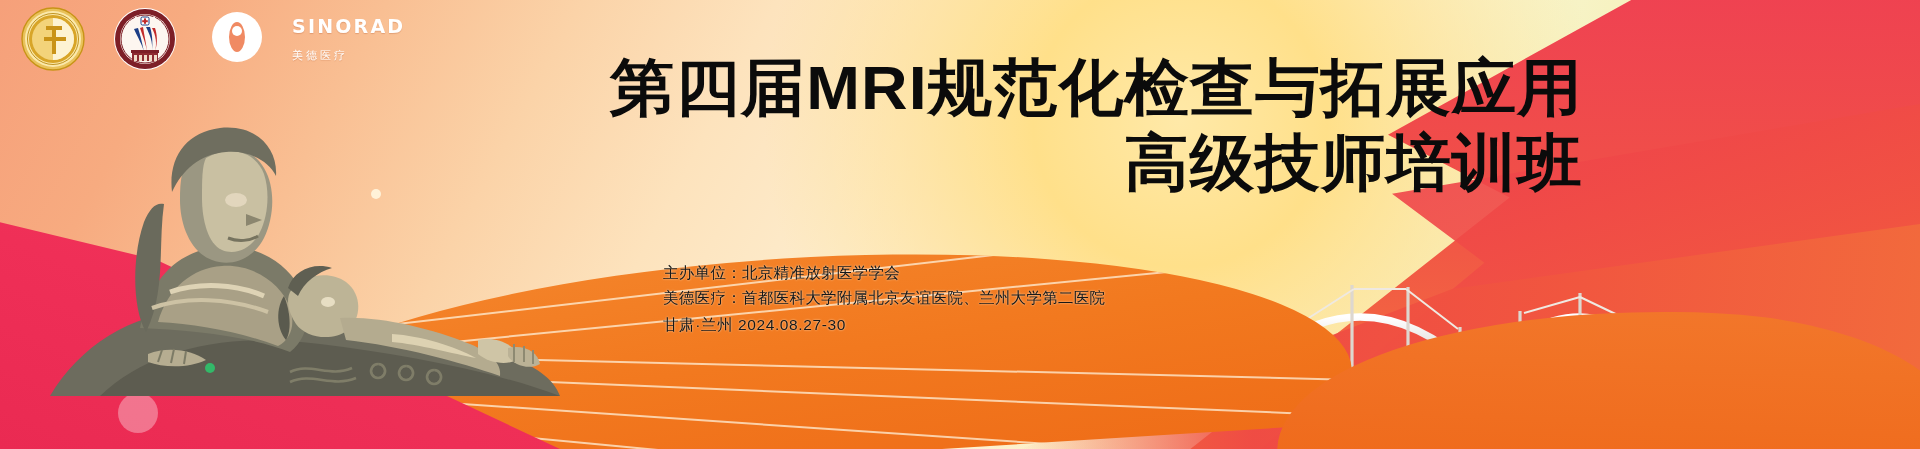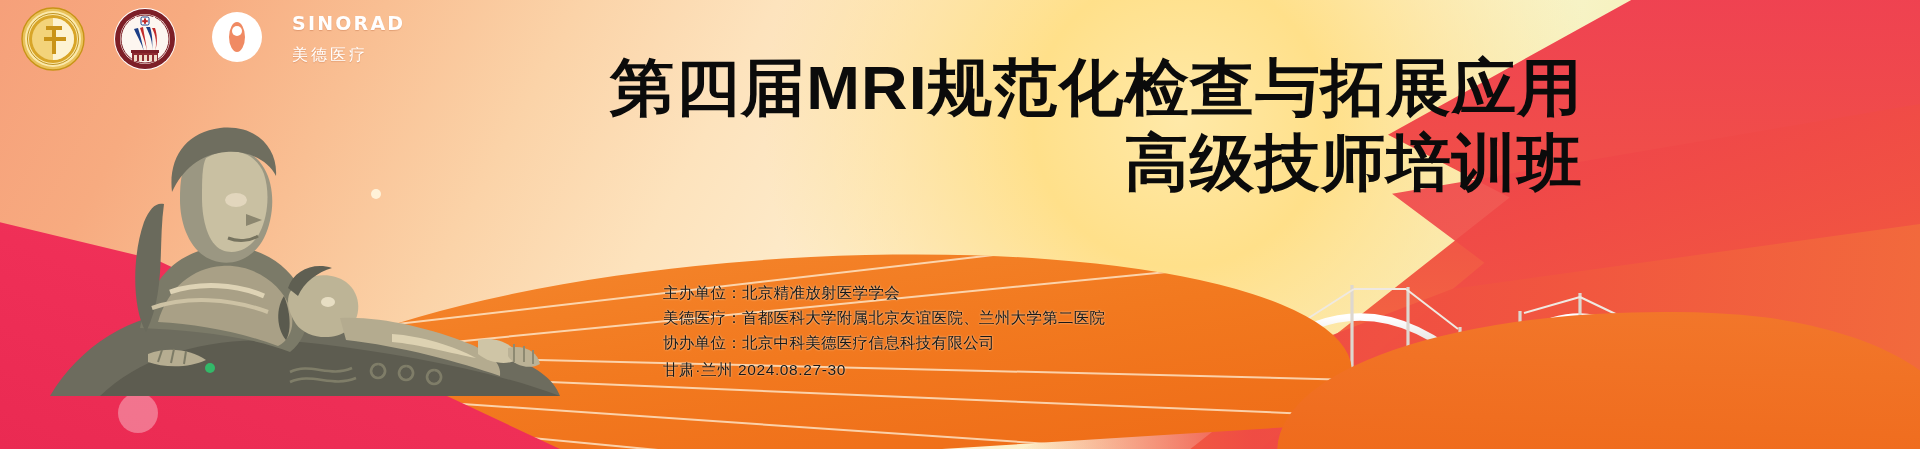--- a/index.html
+++ b/index.html
@@ -98,42 +98,42 @@
   .logo svg{display:block;width:100%;height:100%;}
   .logo-brand{display:flex;flex-direction:column;justify-content:center;
                margin-left:-4px;}
   .brand-top{
     font-family:"DejaVu Sans",sans-serif;
     font-weight:700;letter-spacing:2.2px;
     font-size:19px;color:#ffffff;line-height:1.05;
     text-shadow:0 1px 1px rgba(170,80,40,0.28);
   }
   .brand-bottom{
-    font-size:16px;color:#ffffff;letter-spacing:3px;
+    font-size:11px;color:#ffffff;letter-spacing:3px;
     margin-top:13px;line-height:1.05;
     text-shadow:0 1px 1px rgba(170,80,40,0.28);
   }
 
   
   .title-wrap{
     position:absolute;left:12px;top:56px;width:1540px;
     text-align:right;z-index:14;
   }
   .title-line{
     font-family:"Liberation Sans","DejaVu Sans",sans-serif;
     font-weight:700;
     color:#0b0b0b;
     letter-spacing:1px;
     line-height:1.02;
   }
   .title-1{font-size:62px;transform:scaleX(1.04);}
   .title-2{font-size:62px;margin-top:12px;transform:scaleX(1.04);}
 
   .subtitle{
-    position:absolute;left:663px;top:280px;z-index:14;
+    position:absolute;left:663px;top:260px;z-index:14;
     color:#171717;
     font-family:"Liberation Sans","DejaVu Sans",sans-serif;
     font-size:15.5px;
     line-height:1.62;
     letter-spacing:0.3px;
     white-space:nowrap;
   }
   .subtitle div{text-shadow:0 0 2px rgba(255,252,235,0.85);}
   .subtitle .loc{letter-spacing:0.6px;margin-top:2px;}
 </style>
@@ -359,17 +359,16 @@
   </div>
 
   <div class="title-wrap">
     <div class="title-line title-1">第四届MRI规范化检查与拓展应用</div>
     <div class="title-line title-2">高级技师培训班</div>
   </div>
 
   <div class="subtitle">
     <div>主办单位：北京精准放射医学学会</div>
     <div>美德医疗：首都医科大学附属北京友谊医院、兰州大学第二医院</div>
-    <div>协办单位：北京中科美德医疗信息科技有限公司</div>
     <div class="loc">甘肃·兰州  2024.08.27-30</div>
   </div>
 
 </div>
 
 </body></html>

